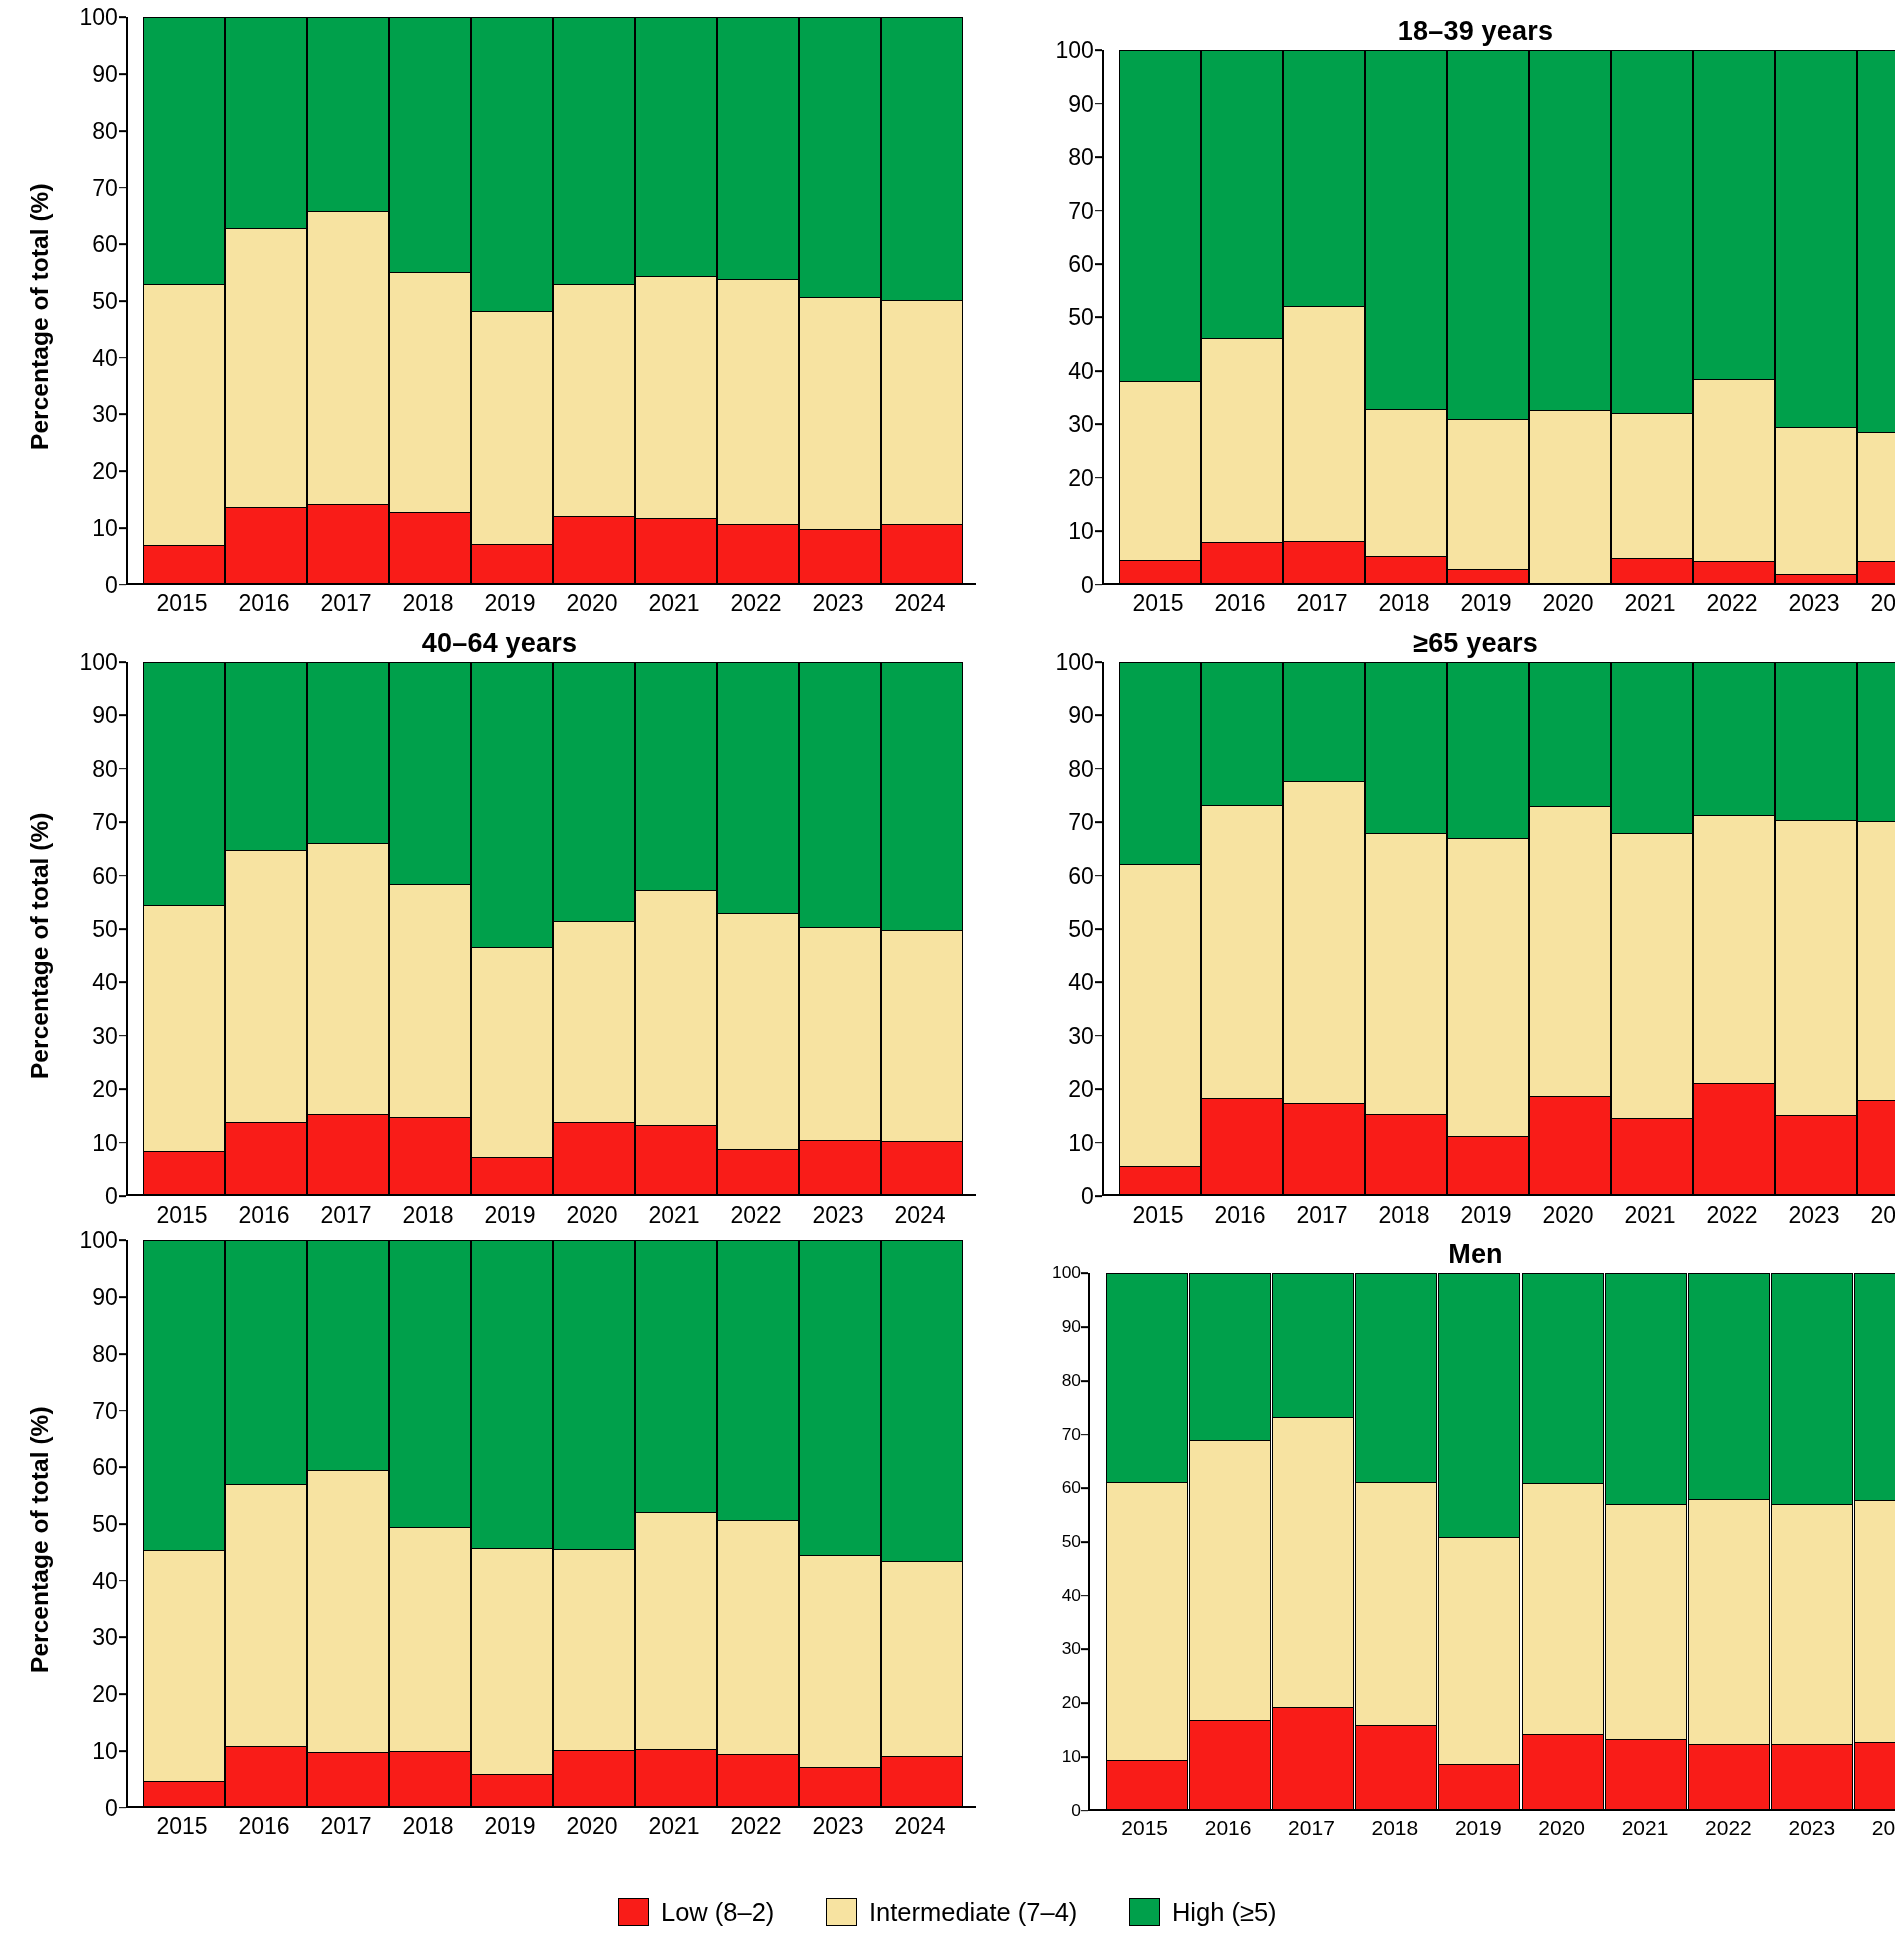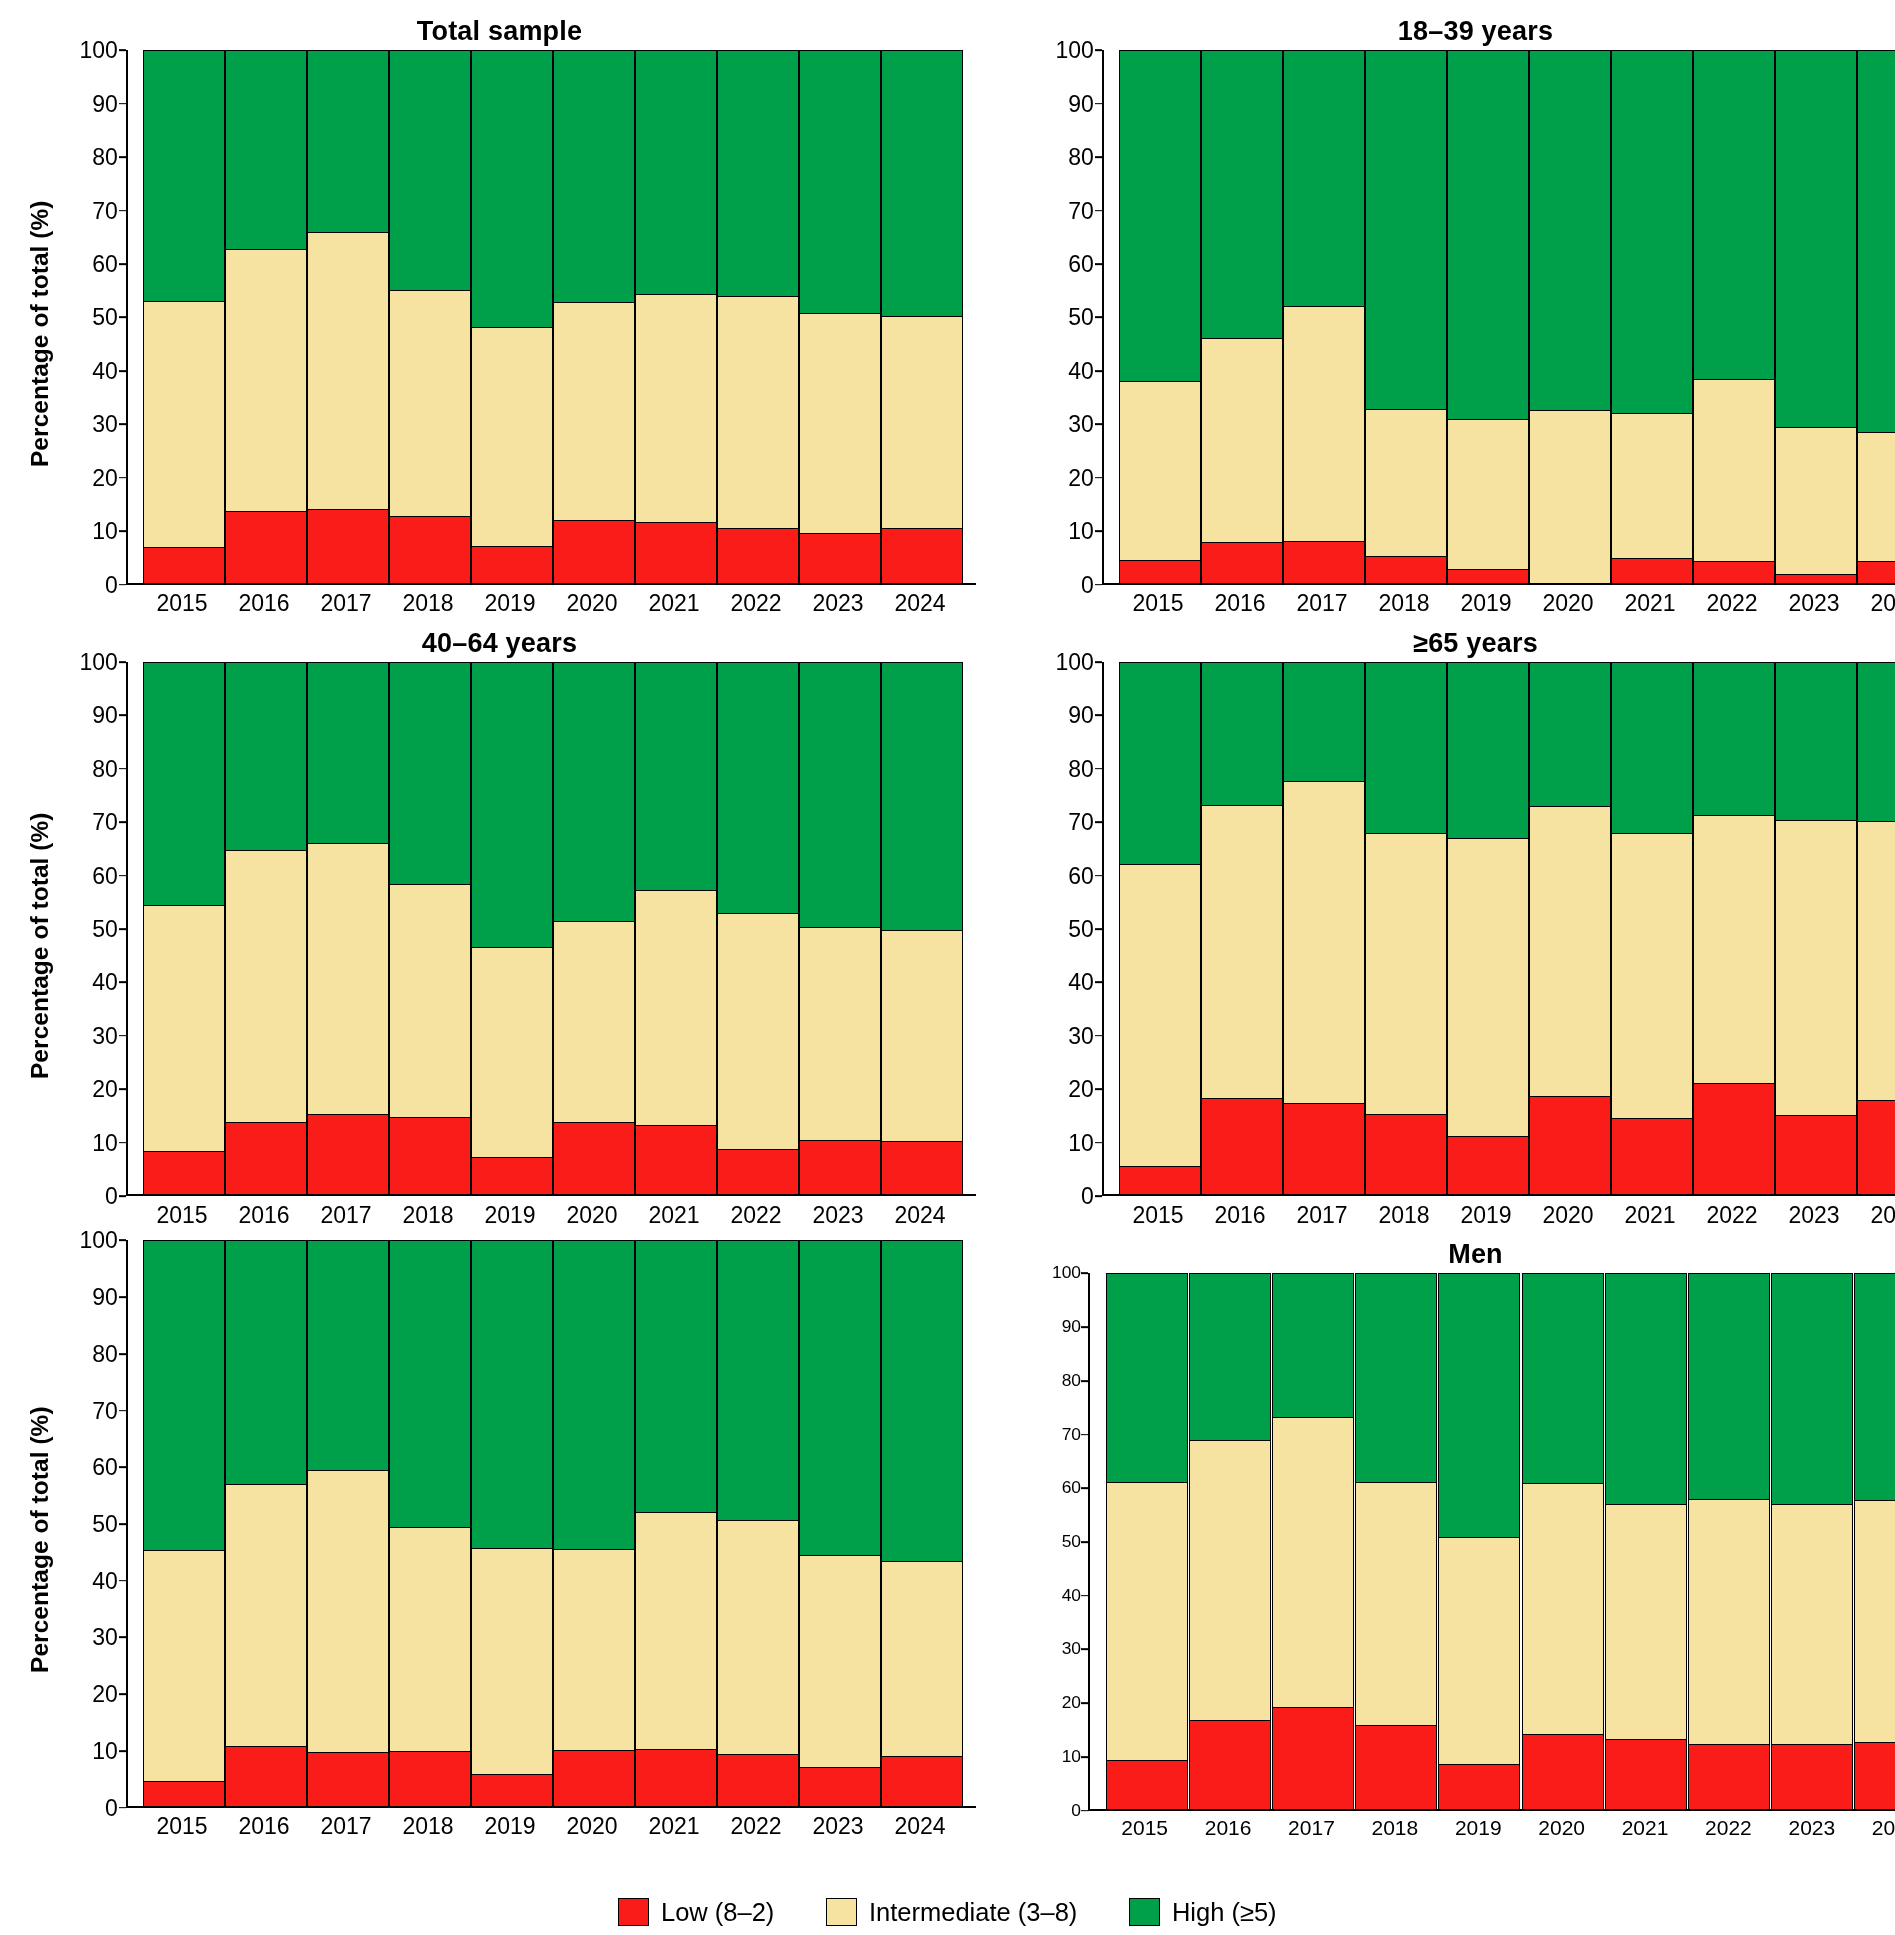--- a/index.html
+++ b/index.html
@@ -187,21 +187,20 @@
   .sw-inter { background: #f7e3a1; }
   .sw-high { background: #00a04b; }
 </style>
 </head>
 <body>
 
 <div id="root">
   <div class="grid">
 
     <div class="panel">
-      <div class="panel-title">Total sample</div>
       <div class="plot-wrap">
         <div class="ylabel">Percentage of total (%)</div>
         <div class="axis-area">
           <div class="plot-body">
             <div class="ticks">
                 <div class="tick" style="top: 100%;">0</div>
                 <div class="tick-mark" style="top: 100%;"></div>
                 <div class="tick" style="top: 90%;">10</div>
                 <div class="tick-mark" style="top: 90%;"></div>
                 <div class="tick" style="top: 80%;">20</div>
@@ -799,21 +798,21 @@
 
   </div>
 
   <div class="legend">
     <div class="legend-item">
       <span class="swatch sw-low"></span>
       <span>Low (8–2)</span>
     </div>
     <div class="legend-item">
       <span class="swatch sw-inter"></span>
-      <span>Intermediate (3–8)</span>
+      <span>Intermediate (7–4)</span>
     </div>
     <div class="legend-item">
       <span class="swatch sw-high"></span>
       <span>High (≥5)</span>
     </div>
   </div>
 </div>
 
 
 </body></html>

